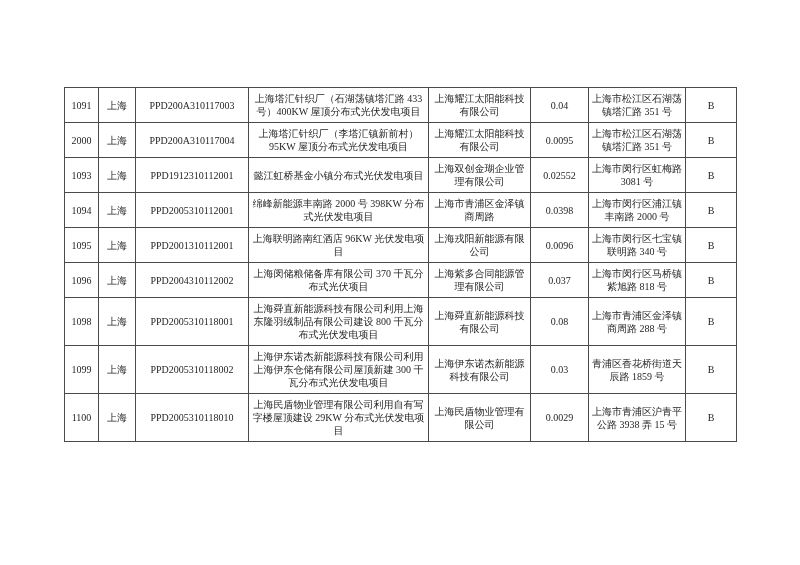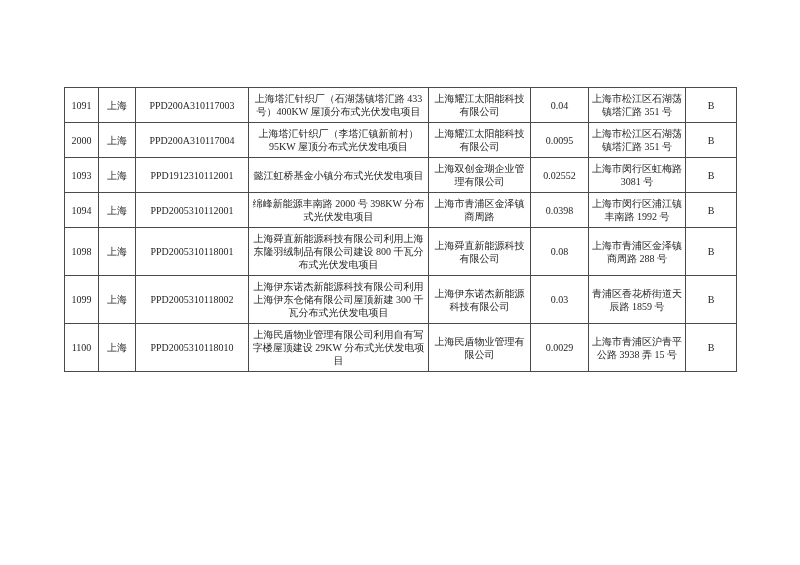--- a/index.html
+++ b/index.html
@@ -98,21 +98,41 @@
     <td class="cell-address">上海市闵行区虹梅路 3081 号</td>
     <td class="cell-grade">B</td>
   </tr>
           <tr>
     <td class="cell-seq">1094</td>
     <td class="cell-province">上海</td>
     <td class="cell-code">PPD2005310112001</td>
     <td class="cell-project">绵峰新能源丰南路 2000 号 398KW 分布式光伏发电项目</td>
     <td class="cell-company">上海市青浦区金泽镇商周路</td>
     <td class="cell-value">0.0398</td>
-    <td class="cell-address">上海市闵行区浦江镇丰南路 1992 号</td>
+    <td class="cell-address">上海市闵行区浦江镇丰南路 2000 号</td>
+    <td class="cell-grade">B</td>
+  </tr>
+          <tr>
+    <td class="cell-seq">1095</td>
+    <td class="cell-province">上海</td>
+    <td class="cell-code">PPD2001310112001</td>
+    <td class="cell-project">上海联明路南红酒店 96KW 光伏发电项目</td>
+    <td class="cell-company">上海戎阳新能源有限公司</td>
+    <td class="cell-value">0.0096</td>
+    <td class="cell-address">上海市闵行区七宝镇联明路 340 号</td>
+    <td class="cell-grade">B</td>
+  </tr>
+          <tr>
+    <td class="cell-seq">1096</td>
+    <td class="cell-province">上海</td>
+    <td class="cell-code">PPD2004310112002</td>
+    <td class="cell-project">上海闵储粮储备库有限公司 370 千瓦分布式光伏项目</td>
+    <td class="cell-company">上海紫多合同能源管理有限公司</td>
+    <td class="cell-value">0.037</td>
+    <td class="cell-address">上海市闵行区马桥镇紫旭路 818 号</td>
     <td class="cell-grade">B</td>
   </tr>
           <tr>
     <td class="cell-seq">1098</td>
     <td class="cell-province">上海</td>
     <td class="cell-code">PPD2005310118001</td>
     <td class="cell-project">上海舜直新能源科技有限公司利用上海东隆羽绒制品有限公司建设 800 千瓦分布式光伏发电项目</td>
     <td class="cell-company">上海舜直新能源科技有限公司</td>
     <td class="cell-value">0.08</td>
     <td class="cell-address">上海市青浦区金泽镇商周路 288 号</td>

